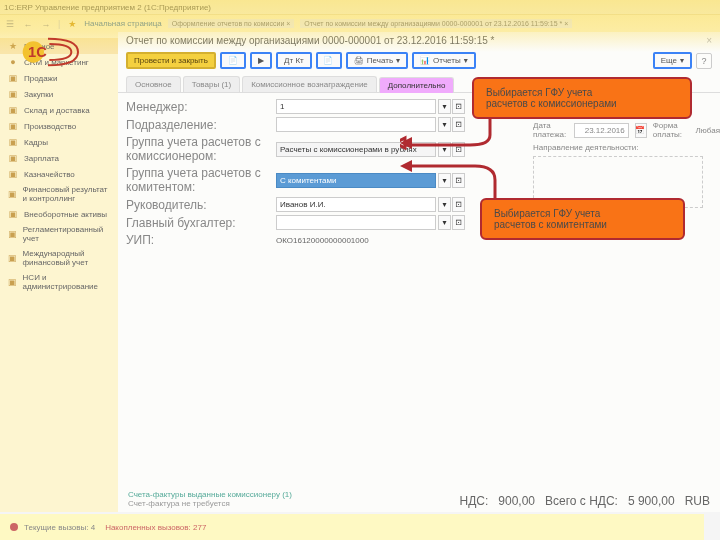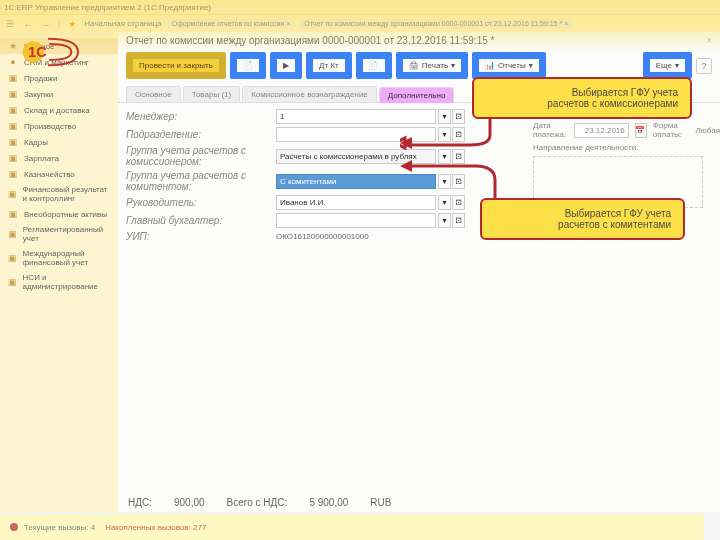--- a/index.html
+++ b/index.html
@@ -19,49 +19,49 @@
   .sidebar-item { display: flex; align-items: center; gap: 6px; padding: 3px 8px; font-size: 8px; color: #666; cursor: pointer; }
   .sidebar-item.hl { background: rgba(240, 200, 100, .35); }
   .side-icon { width: 10px; height: 10px; display: inline-flex; align-items: center; justify-content: center; color: #c9a050; font-size: 9px; }
   
   .content { flex: 1; background: #fcfcfa; padding: 0; position: relative; }
   .doc-title-bar { display: flex; align-items: center; justify-content: space-between; padding: 3px 8px; }
   .doc-title { font-size: 10px; color: #666; }
   .doc-title-bar .x { color: #bbb; cursor: pointer; font-size: 10px; }
   
   .toolbar { display: flex; align-items: center; gap: 4px; padding: 3px 8px; }
-  .btn { border: 7px solid #3b82f6; background: #fafafa; padding: 2px 6px; font-size: 8px; color: #555; border-radius: 2px; display: inline-flex; align-items: center; gap: 3px; cursor: pointer; }
+  .btn { border: 2px solid #3b82f6; background: #fafafa; padding: 2px 6px; font-size: 8px; color: #555; border-radius: 2px; display: inline-flex; align-items: center; gap: 3px; cursor: pointer; }
   .btn.green { background: #f4d03f; border-color: #d4b030; color: #5a4510; }
   
   .tabs { display: flex; gap: 2px; padding: 2px 8px 0 8px; border-bottom: 1px solid #ddd; margin-top: 2px; }
   .tab { padding: 3px 8px; font-size: 8px; color: #888; background: #eee; border: 1px solid #ddd; border-bottom: none; border-radius: 3px 3px 0 0; cursor: pointer; }
   .tab.active { background: #f0abfc; color: #333; position: relative; top: 1px; }
   
   .form { padding: 6px 8px; }
   .form-row { display: flex; align-items: center; margin-bottom: 3px; }
-  .form-label { width: 150px; font-size: 10px; color: #888; font-style: italic; }
+  .form-label { width: 150px; font-size: 12px; color: #888; }
   .form-input { width: 160px; height: 15px; border: 1px solid #ccc; background: #fff; font-size: 8px; padding: 0 3px; display: inline-flex; align-items: center; }
   .form-input.small { width: 60px; padding-left: 10px; }
   .form-input.hl { background: #5b9bd5; color: #fff; border-color: #4a8ac4; }
   .form-input.ro { background: #f5f5f5; }
   .form-actions { display: inline-flex; gap: 1px; margin-left: 2px; }
   .form-action { width: 13px; height: 15px; border: 1px solid #ccc; background: #fafafa; font-size: 8px; display: flex; align-items: center; justify-content: center; cursor: pointer; }
   
   .right-col { position: absolute; left: 415px; top: 75px; font-size: 8px; color: #888; }
   .right-row { display: flex; align-items: center; margin-bottom: 4px; gap: 6px; }
   .checkbox { width: 10px; height: 10px; border: 1px solid #bbb; background: #fff; }
   .orange-text { color: #d68020; }
   .dashed-box { height: 52px; border: 1px dashed #ccc; margin: 4px 0; width: 170px; }
   
   .footer-area { position: absolute; bottom: 0; left: 0; right: 0; padding: 4px 10px; display: flex; justify-content: space-between; align-items: flex-end; background: #fcfcfa; }
   .footer-left { color: #5a9; font-size: 8px; }
   .footer-left .gray { color: #999; }
-  .footer-totals { font-size: 10px; color: #666; display: flex; gap: 22px; }
-  
-  .callout { position: absolute; border: 2px solid #b02a30; border-radius: 6px; background: #fde047; padding: 8px 12px; font-size: 10px; color: #4a4a4a; text-align: right; z-index: 20; }
+  .footer-totals { font-size: 12px; color: #666; display: flex; gap: 10px; }
+  
+  .callout { position: absolute; border: 2px solid #b02a30; border-radius: 6px; background: #f97316; padding: 8px 12px; font-size: 10px; color: #4a4a4a; text-align: left; z-index: 20; }
   .callout1 { left: 472px; top: 77px; width: 220px; }
   .callout2 { left: 480px; top: 198px; width: 205px; }
   
   .pointer-svg { position: absolute; z-index: 19; pointer-events: none; }
   
   .status-bar { position: absolute; left: 0; right: 16px; bottom: 0; height: 26px; background: #fef9c3; display: flex; align-items: center; padding: 0 10px; font-size: 8px; color: #888; }
   .status-dot { width: 8px; height: 8px; background: #c66; border-radius: 50%; margin-right: 6px; }
   
   .annot-title { position: absolute; left: 200px; top: 37px; font-size: 12px; color: #666; font-weight: 400; }
   .yellow-cast { position: absolute; left: 0; top: 0; width: 720px; height: 52px; background: linear-gradient(180deg, rgba(250,220,80,.55), rgba(250,220,80,.35) 60%, rgba(250,220,80,0) 100%); pointer-events: none; z-index: 3; }
@@ -254,20 +254,24 @@
         <span>Форма оплаты:</span>
         <span>Любая</span>
       </div>
       <div class="right-row">
         <span>Направление деятельности:</span>
       </div>
       <div class="dashed-box"></div>
     </div>
 
     <div class="footer-area">
+      <div class="footer-left">
+        <div>Счета-фактуры выданные комиссионеру (1)</div>
+        <div class="gray">Счет-фактура не требуется</div>
+      </div>
       <div class="footer-totals">
         <span>НДС:</span>
         <span>900,00</span>
         <span>Всего с НДС:</span>
         <span>5 900,00</span>
         <span>RUB</span>
       </div>
     </div>
 
   </div>

